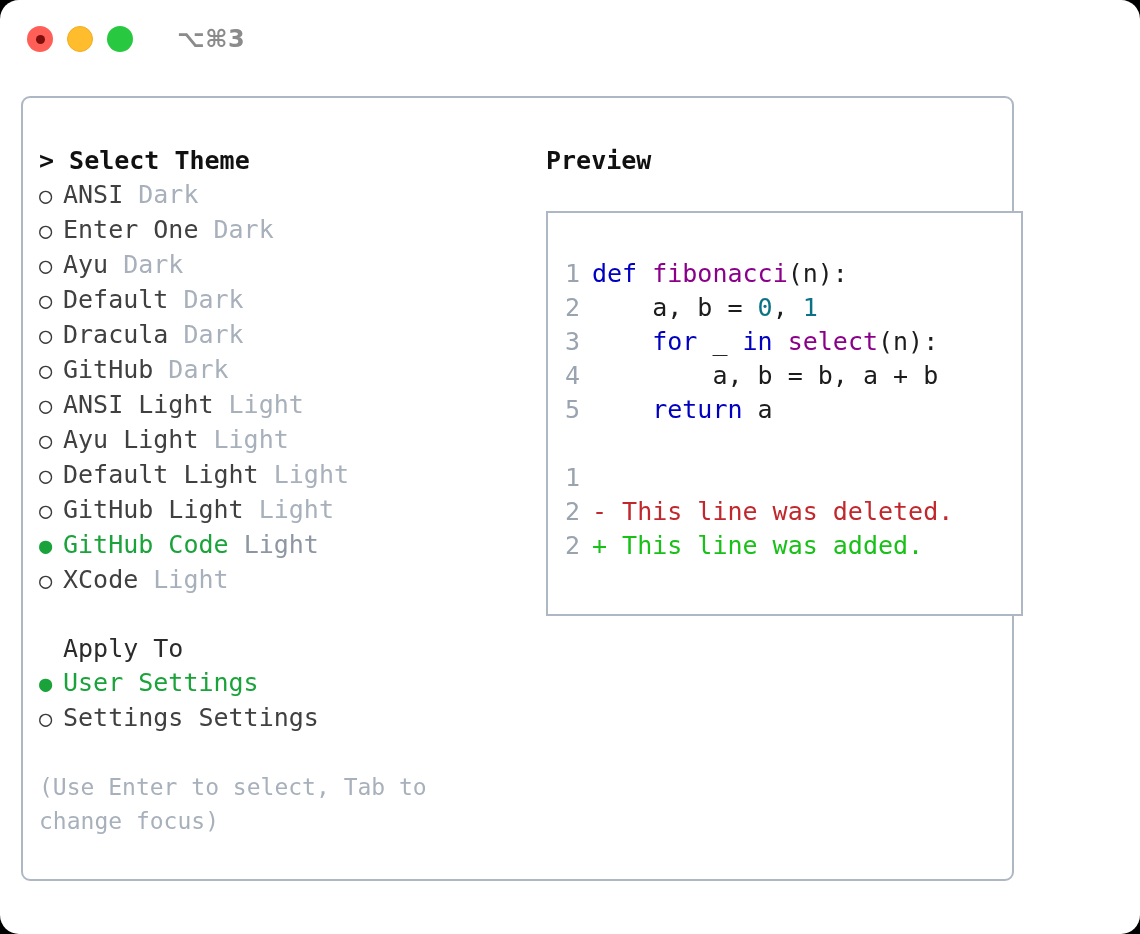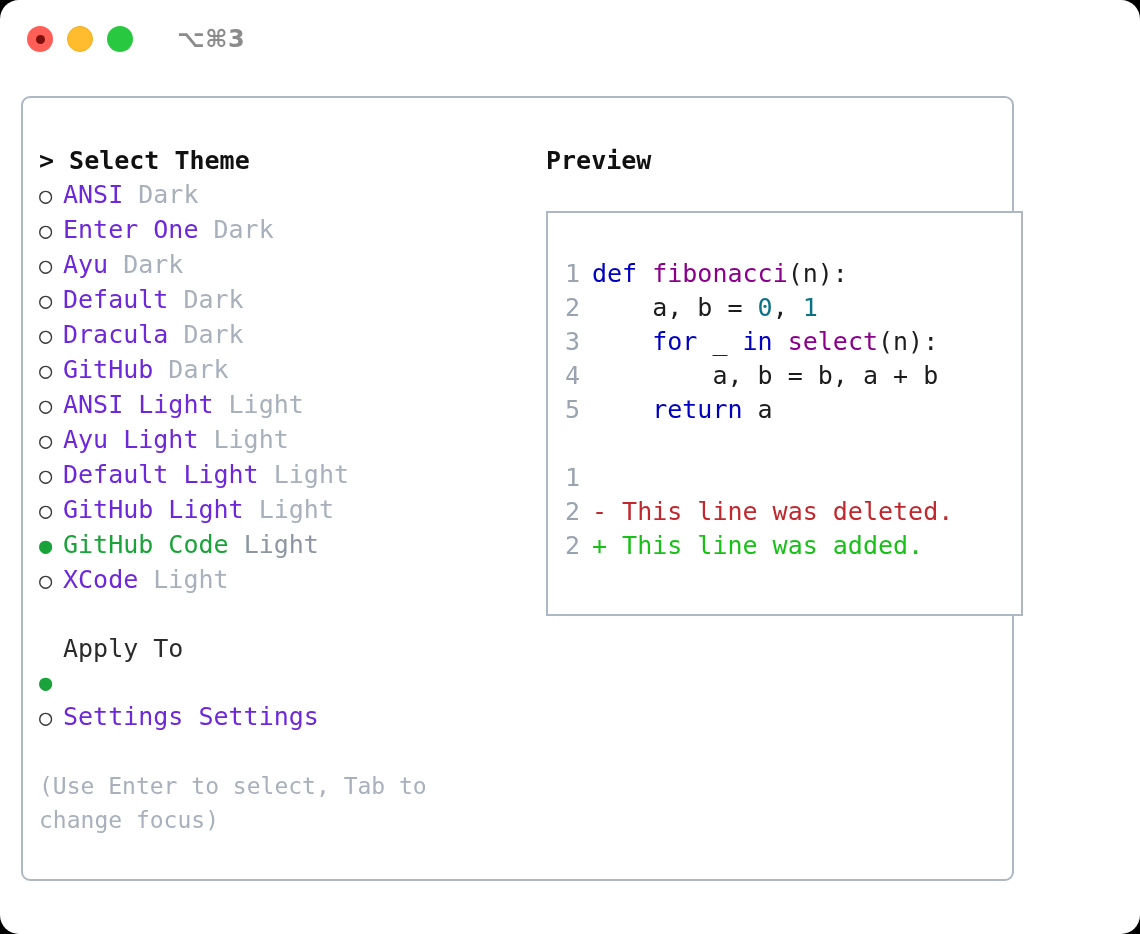--- a/index.html
+++ b/index.html
@@ -113,21 +113,21 @@
   .bullet {
     display: inline-block;
     width: 24px;
     flex: 0 0 24px;
     font-size: 22px;
     color: #3a3a3a;
   }
   .bullet.sel {
     color: #1aa33a;
   }
-  .opt-name { color: #6d28d9; }
+  .opt-name { color: #404040; }
   .opt-row.selected .opt-name { color: #1aa33a; }
   .opt-variant { color: #a7b0bb; }
   .opt-row.selected .opt-variant { color: #8d96a2; }
 
   .section-gap { height: 34px; }
 
   .sub-header {
     font-size: 25px;
     color: #2b2b2b;
     line-height: 34px;
@@ -229,21 +229,21 @@
             <div class="opt-row"><span class="bullet">○</span><span class="opt-name">Default Light</span><span class="opt-variant"> Light</span></div>
             <div class="opt-row"><span class="bullet">○</span><span class="opt-name">GitHub Light</span><span class="opt-variant"> Light</span></div>
             <div class="opt-row selected"><span class="bullet sel">●</span><span class="opt-name">GitHub Code</span><span class="opt-variant"> Light</span></div>
             <div class="opt-row"><span class="bullet">○</span><span class="opt-name">XCode</span><span class="opt-variant"> Light</span></div>
           </div>
 
         <div class="section-gap"></div>
 
         <div class="sub-header">Apply To</div>
         <div id="apply-items">
-            <div class="opt-row selected"><span class="bullet sel">●</span></div>
+            <div class="opt-row selected"><span class="bullet sel">●</span><span class="opt-name">User Settings</span></div>
             <div class="opt-row"><span class="bullet">○</span><span class="opt-name">Settings Settings</span></div>
           </div>
 
         <div class="hint">(Use Enter to select, Tab to change focus)</div>
       </div>
 
       <div class="col-right">
         <div class="preview-title">Preview</div>
         <div class="preview-box">
           <div id="code-block">

